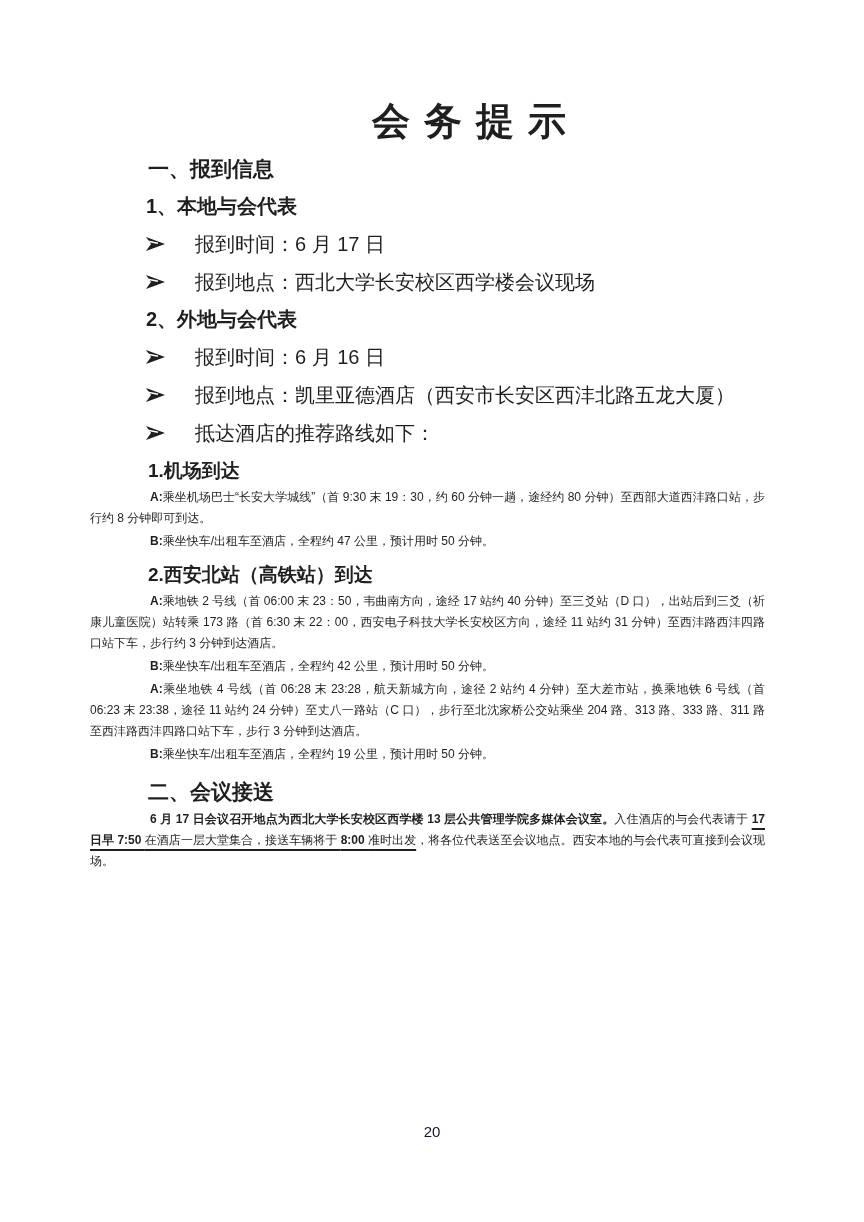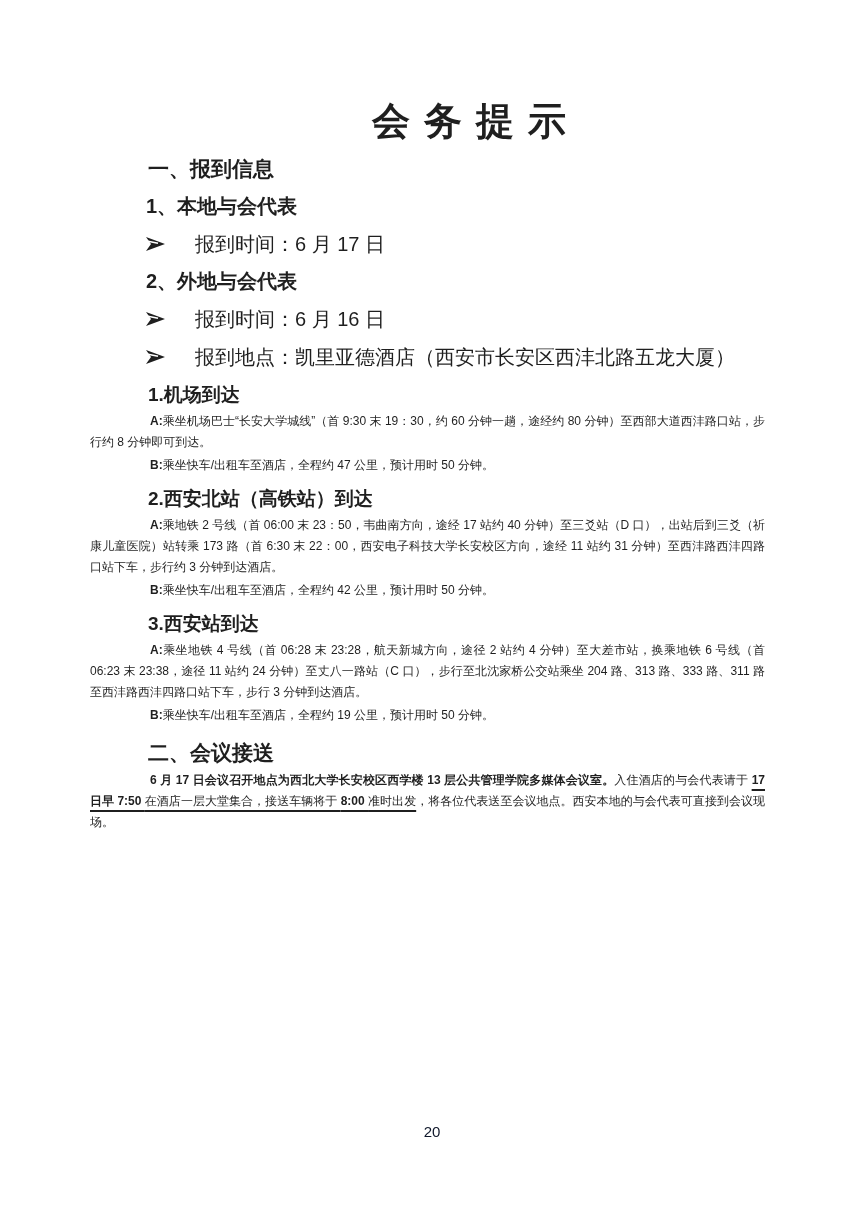--- a/index.html
+++ b/index.html
@@ -75,47 +75,60 @@
 
     <div class="sub-heading">1、本地与会代表</div>
 
     <div class="bullet">
       <span class="arrow"><svg width="19" height="16" viewBox="0 0 19 16">
             <polygon points="0,1 19,8 0,15 5,8" fill="#1f1f1f"></polygon>
             <line x1="2" y1="5.2" x2="12" y2="7.2" stroke="#ffffff" stroke-width="1.6"></line>
           </svg></span>
       <span>报到时间：6 月 17 日</span>
     </div>
+    <div class="bullet">
+      <span class="arrow"><svg width="19" height="16" viewBox="0 0 19 16">
+            <polygon points="0,1 19,8 0,15 5,8" fill="#1f1f1f"></polygon>
+            <line x1="2" y1="5.2" x2="12" y2="7.2" stroke="#ffffff" stroke-width="1.6"></line>
+          </svg></span>
+      <span>报到地点：西北大学长安校区西学楼会议现场</span>
+    </div>
 
     <div class="sub-heading">2、外地与会代表</div>
 
     <div class="bullet">
       <span class="arrow"><svg width="19" height="16" viewBox="0 0 19 16">
             <polygon points="0,1 19,8 0,15 5,8" fill="#1f1f1f"></polygon>
             <line x1="2" y1="5.2" x2="12" y2="7.2" stroke="#ffffff" stroke-width="1.6"></line>
           </svg></span>
       <span>报到时间：6 月 16 日</span>
     </div>
     <div class="bullet">
       <span class="arrow"><svg width="19" height="16" viewBox="0 0 19 16">
             <polygon points="0,1 19,8 0,15 5,8" fill="#1f1f1f"></polygon>
             <line x1="2" y1="5.2" x2="12" y2="7.2" stroke="#ffffff" stroke-width="1.6"></line>
           </svg></span>
       <span>报到地点：凯里亚德酒店（西安市长安区西沣北路五龙大厦）</span>
     </div>
+    <div class="bullet">
+      <span class="arrow"><svg width="19" height="16" viewBox="0 0 19 16">
+            <polygon points="0,1 19,8 0,15 5,8" fill="#1f1f1f"></polygon>
+            <line x1="2" y1="5.2" x2="12" y2="7.2" stroke="#ffffff" stroke-width="1.6"></line>
+          </svg></span>
+      <span>抵达酒店的推荐路线如下：</span>
+    </div>
 
     <div class="route-heading">1.机场到达</div>
     <p class="para"><span class="opt-prefix">A:</span><span>乘坐机场巴士“长安大学城线”（首 9:30 末 19：30，约 60 分钟一趟，途经约 80 分钟）至西部大道西沣路口站，步行约 8 分钟即可到达。</span></p>
     <p class="para"><span class="opt-prefix">B:</span><span>乘坐快车/出租车至酒店，全程约 47 公里，预计用时 50 分钟。</span></p>
 
     <div class="route-heading">2.西安北站（高铁站）到达</div>
     <p class="para"><span class="opt-prefix">A:</span><span>乘地铁 2 号线（首 06:00 末 23：50，韦曲南方向，途经 17 站约 40 分钟）至三爻站（D 口），出站后到三爻（祈康儿童医院）站转乘 173 路（首 6:30 末 22：00，西安电子科技大学长安校区方向，途经 11 站约 31 分钟）至西沣路西沣四路口站下车，步行约 3 分钟到达酒店。</span></p>
     <p class="para"><span class="opt-prefix">B:</span><span>乘坐快车/出租车至酒店，全程约 42 公里，预计用时 50 分钟。</span></p>
 
-    <div class="route-heading">3.西安站到达</div>
     <p class="para"><span class="opt-prefix">A:</span><span>乘坐地铁 4 号线（首 06:28 末 23:28，航天新城方向，途径 2 站约 4 分钟）至大差市站，换乘地铁 6 号线（首 06:23 末 23:38，途径 11 站约 24 分钟）至丈八一路站（C 口），步行至北沈家桥公交站乘坐 204 路、313 路、333 路、311 路至西沣路西沣四路口站下车，步行 3 分钟到达酒店。</span></p>
     <p class="para"><span class="opt-prefix">B:</span><span>乘坐快车/出租车至酒店，全程约 19 公里，预计用时 50 分钟。</span></p>
 
     <div class="sec-heading shuttle-heading">二、会议接送</div>
     <p class="para"><span class="b">6 月 17 日会议召开地点为西北大学长安校区西学楼 13 层公共管理学院多媒体会议室。</span><span>入住酒店的与会代表请于 </span><span class="b u">17 日早 7:50 </span><span class="u">在酒店一层大堂集合，接送车辆将于 </span><span class="b u">8:00 </span><span class="u">准时出发</span><span>，将各位代表送至会议地点。西安本地的与会代表可直接到会议现场。</span></p>
 
   </div>
 
   <div class="page-num">20</div>
 

